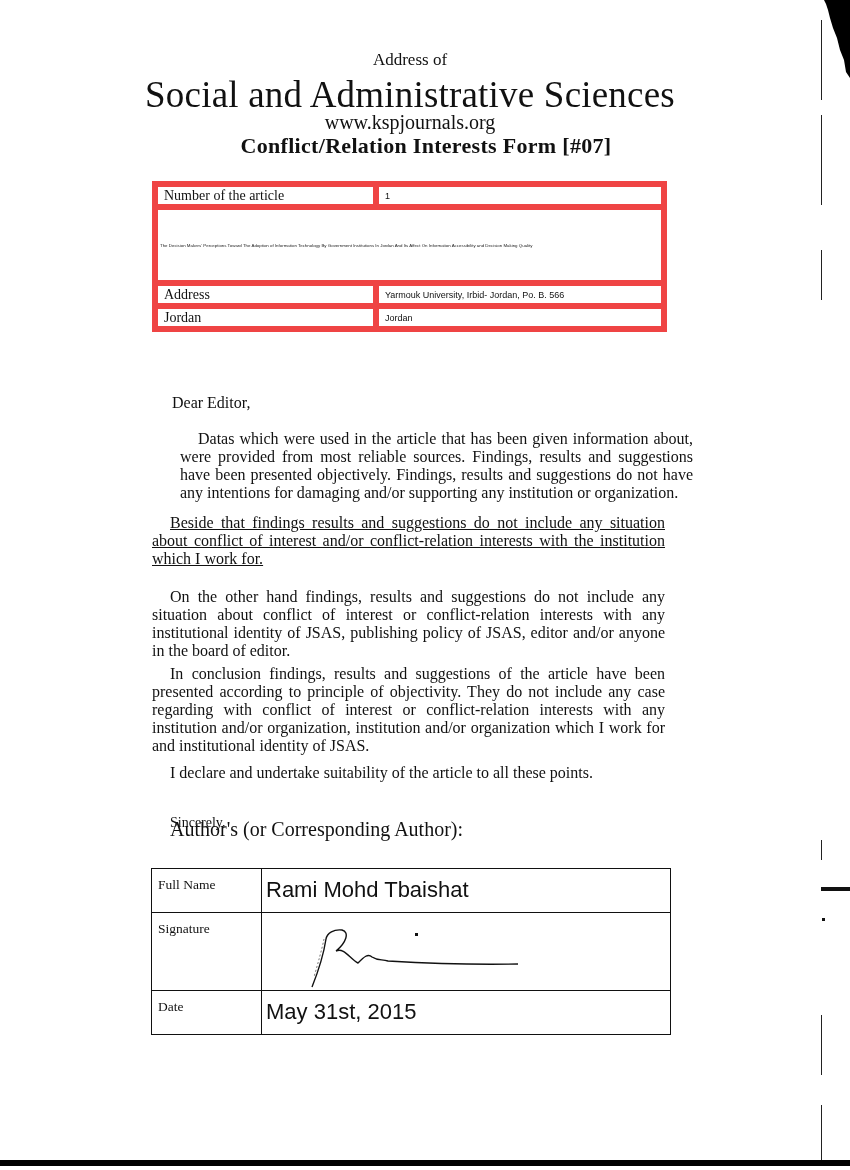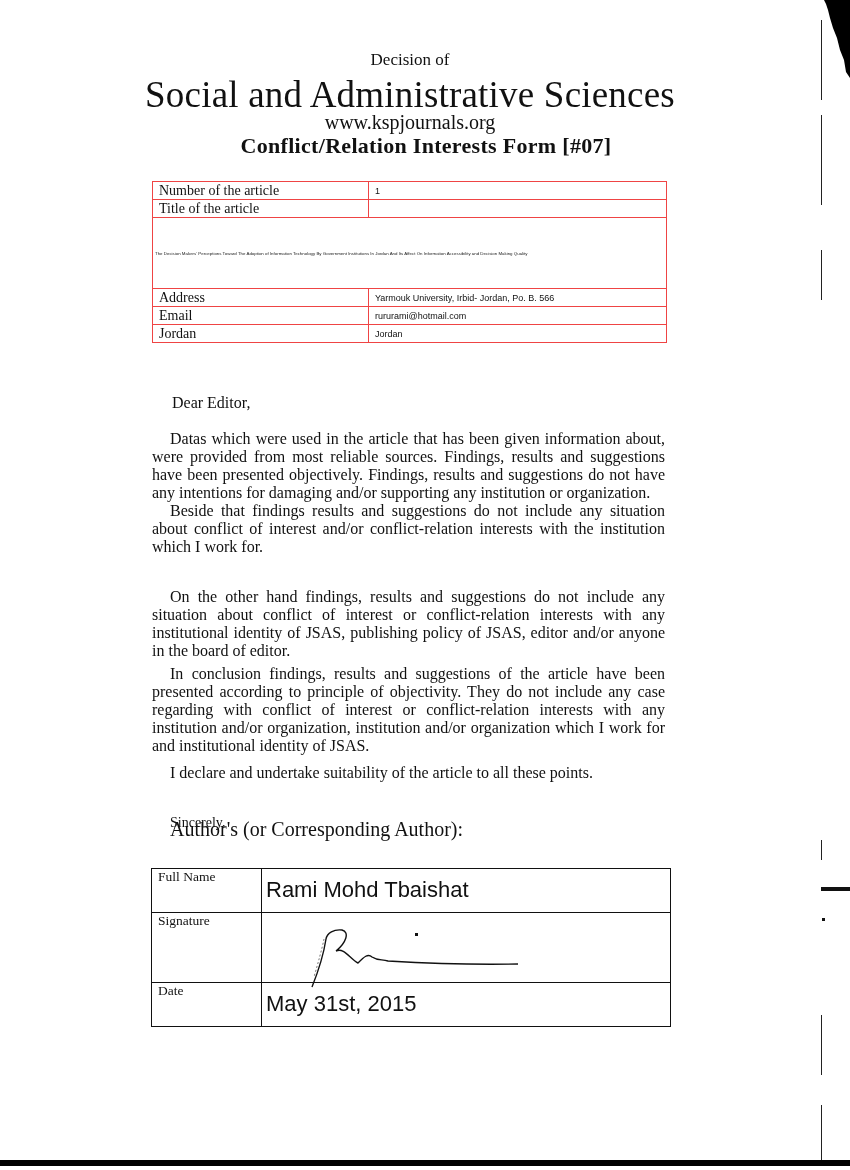--- a/index.html
+++ b/index.html
@@ -7,79 +7,71 @@
     width: 850px; height: 1170px; background: #ffffff; position: relative; overflow: hidden;
     font-family: "Liberation Serif", "DejaVu Serif", serif; color: #111;
   }
   .header { position: absolute; left: 0; width: 820px; text-align: center; }
   .h-journal { top: 50px; font-size: 17px; }
   .h-title { top: 73px; font-size: 37px; letter-spacing: 0.2px; }
   .h-url { top: 111px; font-size: 20px; }
   .h-form { top: 133px; font-size: 22px; font-weight: bold; letter-spacing: 0.3px; padding-left: 16px; }
 
   table.info { position: absolute; left: 152px; top: 181px; width: 515px; border-collapse: collapse; }
-  table.info td { border: 1px solid #ef4444; padding: 0 0 0 6px; height: 17px; vertical-align: middle; }
+  table.info td { border: 6px solid #ef4444; padding: 0 0 0 6px; height: 17px; vertical-align: middle; }
   table.info td.lbl { width: 209px; font-size: 14px; font-family: "Liberation Serif", serif; line-height: 14px; }
   table.info td.val { font-size: 9px; font-family: "Liberation Sans", sans-serif; }
   table.info td.titlecell { height: 70px; padding: 0 2px; font-size: 4.4px; font-family: "Liberation Sans", sans-serif; white-space: nowrap; overflow: hidden; color: #222; }
 
   .letter { position: absolute; left: 152px; width: 513px; font-size: 16px; line-height: 18px; text-align: justify; }
   .letter p { margin: 0; text-indent: 18px; }
   .salutation { top: 394px; left: 172px; }
-  .p1 { top: 430px; }
-  .p2 { top: 502px; }
+  .p1 { top: 430px; margin-left: 28px; }
+  .p2 { top: 514px; text-decoration: underline; }
   .p3 { top: 588px; }
   .p4 { top: 658px; margin-top: 7px; }
   .p5 { top: 764px; }
   .sincerely { position: absolute; top: 815px; left: 170px; font-size: 14px; }
   .author-label { position: absolute; top: 818px; left: 170px; font-size: 20px; }
 
   table.author { position: absolute; left: 151px; top: 868px; width: 520px; border-collapse: collapse; }
   table.author td { border: 1px solid #111; vertical-align: top; }
-  table.author td.lbl { width: 103px; font-size: 13.5px; padding: 0 0 0 6px; }
+  table.author td.lbl { width: 103px; font-size: 13.5px; padding: 8px 0 0 6px; }
   table.author td.val { font-family: "Liberation Sans", sans-serif; font-size: 22px; padding: 8px 0 0 4px; }
   .r-name td { height: 35px; }
   .r-sig td { height: 69px; }
   .r-date td { height: 35px; }
   .sig-cell { position: relative; padding: 0 !important; }
   .sig-cell svg { position: absolute; left: 40px; top: 4px; }
 
   .scan-right-line { position: absolute; left: 821px; width: 1px; background: #222; }
   .scan-corner { position: absolute; left: 824px; top: 0; width: 26px; height: 80px; }
   .scan-bottom { position: absolute; left: 0; top: 1160px; width: 850px; height: 6px; background: #000; }
   .scan-mark { position: absolute; background: #111; }
 </style>
 </head>
 <body>
 
-<div class="header h-journal">Decision of</div>
+<div class="header h-journal">Address of</div>
 <div class="header h-title">Social and Administrative Sciences</div>
 <div class="header h-url">www.kspjournals.org</div>
 <div class="header h-form">Conflict/Relation Interests Form [#07]</div>
 
 <table class="info">
   <tbody>
       <tr>
     <td class="lbl">Number of the article</td>
     <td class="val">1</td>
   </tr>
   <tr>
-    <td class="lbl">Title of the article</td>
-    <td class="val"></td>
-  </tr>
-  <tr>
     <td class="titlecell" colspan="2">The Decision Makers' Perceptions Toward The Adoption of Information Technology By Government Institutions In Jordan And Its Affect On Information Accessibility and Decision Making Quality</td>
   </tr>
   <tr>
     <td class="lbl">Address</td>
     <td class="val">Yarmouk University, Irbid- Jordan, Po. B. 566</td>
-  </tr>
-  <tr>
-    <td class="lbl">Email</td>
-    <td class="val">rururami@hotmail.com</td>
   </tr>
   <tr>
     <td class="lbl">Jordan</td>
     <td class="val">Jordan</td>
   </tr>
 </tbody>
   </table>
 
 <div class="letter salutation">Dear Editor,</div>
 <div class="letter p1">

